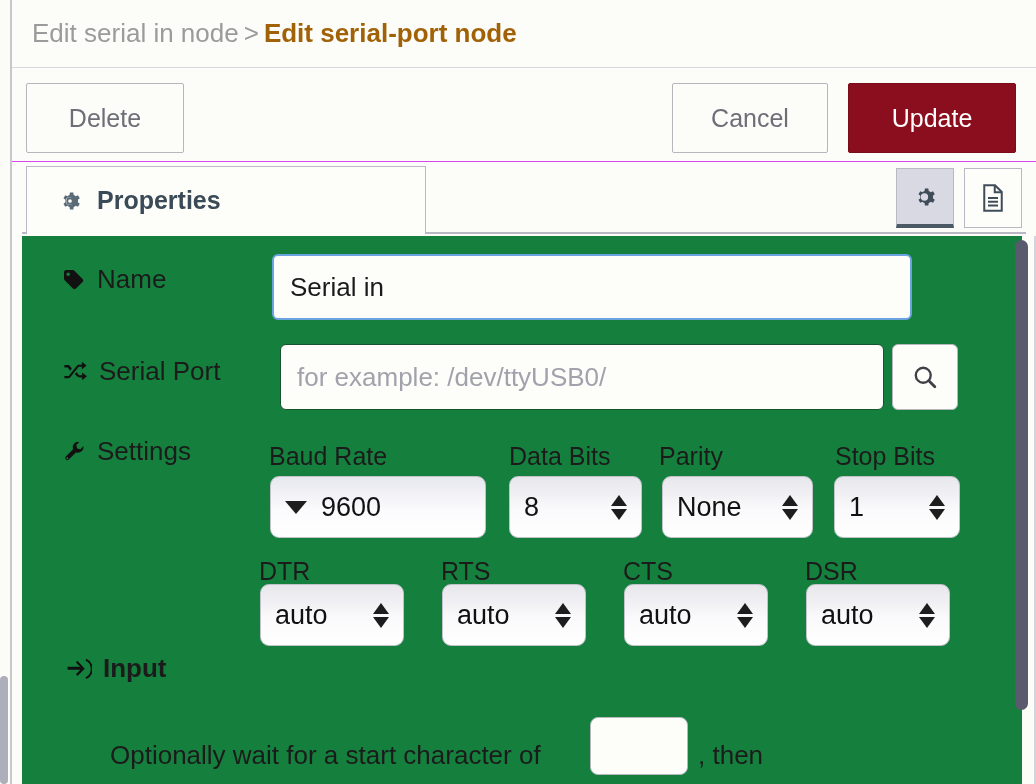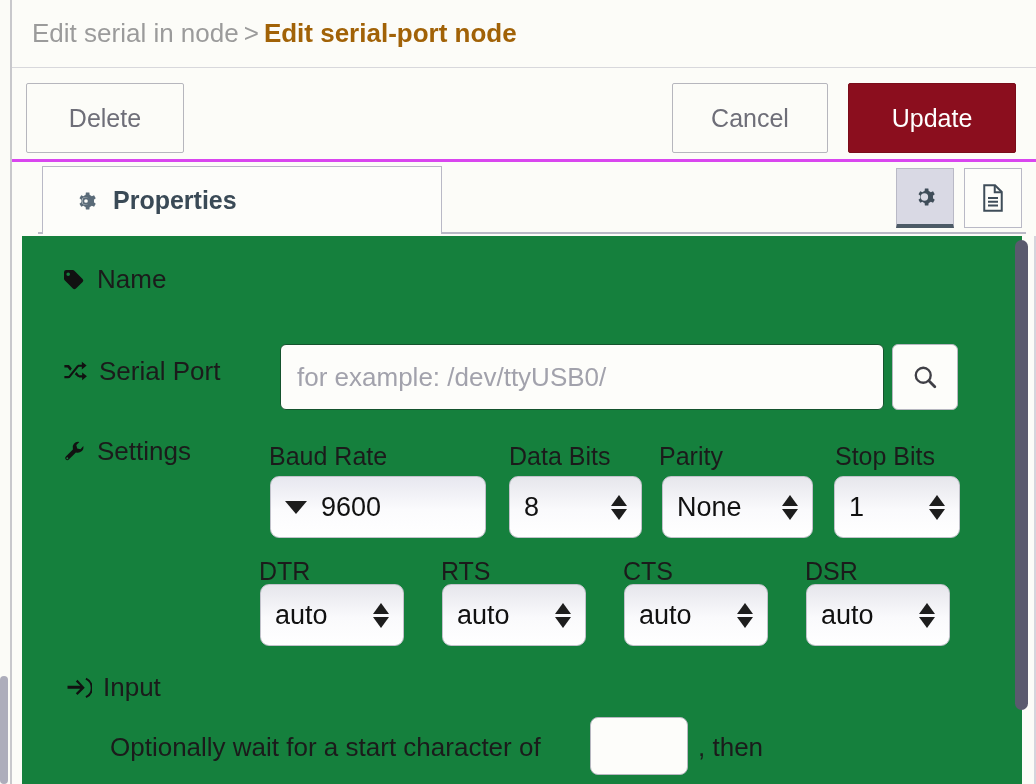--- a/index.html
+++ b/index.html
@@ -86,21 +86,21 @@
   }
 
   
   .dialog-toolbar {
     position: absolute;
     left: 0;
     top: 68px;
     right: 0;
     height: 94px;
     background: #fcfcf8;
-    border-bottom: 3px solid #d946ef;
+    border-bottom: 1px solid #d946ef;
     box-sizing: border-box;
   }
   .btn {
     position: absolute;
     box-sizing: border-box;
     font-family: "Liberation Sans", sans-serif;
     font-size: 25px;
     text-align: center;
     cursor: pointer;
     border-radius: 2px;
@@ -136,21 +136,20 @@
     font-weight: normal;
   }
 
   
   .tabs-row {
     position: absolute;
     left: 0;
     top: 162px;
     right: 0;
     height: 72px;
-    margin-left: 16px;
   }
   .tabs-baseline {
     position: absolute;
     left: 10px;
     right: 10px;
     bottom: 0;
     height: 2px;
     background: #b9b9c6;
   }
   .tab {
@@ -336,20 +335,21 @@
     font-size: 26px;
     color: #1b1b1b;
   }
   .section-heading .lbl-icon { margin-right: 11px; display:flex; }
 
   .inline-text {
     position: absolute;
     font-size: 26px;
     color: #1b1b1b;
     white-space: nowrap;
+    margin-top: 8px;
   }
 
   
   .inner-scroll-track {
     position: absolute;
     right: 6px;
     top: 236px;
     width: 16px;
     height: 548px;
     background: transparent;
@@ -434,20 +434,21 @@
 
       <div class="row" style="top:0;height:90px;">
         <div class="field-label" style="left:40px;top:28px;">
           <span class="lbl-icon">
             <svg width="24" height="24" viewBox="0 0 24 24" aria-hidden="true">
               <path fill="#111111" d="M20.6 10.9 12.4 2.7A2.2 2.2 0 0 0 10.8 2H4.2A2.2 2.2 0 0 0 2 4.2v6.6c0 .6.24 1.15.66 1.57l8.2 8.2a2.2 2.2 0 0 0 3.1 0l6.64-6.6a2.2 2.2 0 0 0 0-3.07zM6.2 8a1.8 1.8 0 1 1 0-3.6 1.8 1.8 0 0 1 0 3.6z"></path>
             </svg>
           </span>
           <span>Name</span>
         </div>
+        <input class="text-input focused" type="text" style="left: 250px; top: 18px; width: 640px; height: 66px;" value="Serial in">
       </div>
 
       <div class="row" style="top:92px;height:92px;">
         <div class="field-label" style="left:40px;top:28px;">
           <span class="lbl-icon">
             <svg width="26" height="24" viewBox="0 0 24 22" aria-hidden="true">
               <path fill="#111111" d="M2.2 4.6h3.3c.9 0 1.4.4 2 1.1l1.6 2-1.6 2.1-2-2.5c-.3-.4-.6-.5-1-.5H2.2zM2.2 14.8h3.3c.4 0 .7-.1 1-.5l7.2-9c.6-.7 1.1-1.1 2-1.1h2.6V1.6l4.4 3.5-4.4 3.5V6.1h-2.2c-.4 0-.7.1-1 .5l-7.2 9c-.6.7-1.1 1.1-2 1.1H2.2z"></path>
               <path fill="#111111" d="M14.2 13.1 15.8 11l2 2.5c.3.4.6.5 1 .5h2.2v-2.5l4.4 3.5-4.4 3.5v-2.5h-2.6c-.9 0-1.4-.4-2-1.1z" transform="translate(-2.4,0)"></path>
             </svg>
           </span>
@@ -536,21 +537,21 @@
           </span>
       </div>
       <div class="select-box plain" style="left:784px;top:348px;width:144px;">
         <span>auto</span>
         <span class="spinner-arrows">
             <span class="up"></span>
             <span class="down"></span>
           </span>
       </div>
 
-      <div class="section-heading" style="left:44px;top:436px;">
+      <div class="section-heading" style="left:44px;top:417px;font-weight:bold;">
         <span class="lbl-icon">
           <svg width="26" height="24" viewBox="0 0 24 22" aria-hidden="true">
             <path fill="#111111" d="M10.6 3.4 9.1 4.9l4.1 4.1H1.4v2.8h11.8l-4.1 4.1 1.5 1.5 6.7-6.7z"></path>
             <path fill="none" stroke="#111111" stroke-width="1.9" d="M18.4 2.4a9.4 9.4 0 0 1 0 17"></path>
           </svg>
         </span>
         <span>Input</span>
       </div>
 
       <div class="inline-text" style="left:88px;top:496px;">Optionally wait for a start character of</div>

